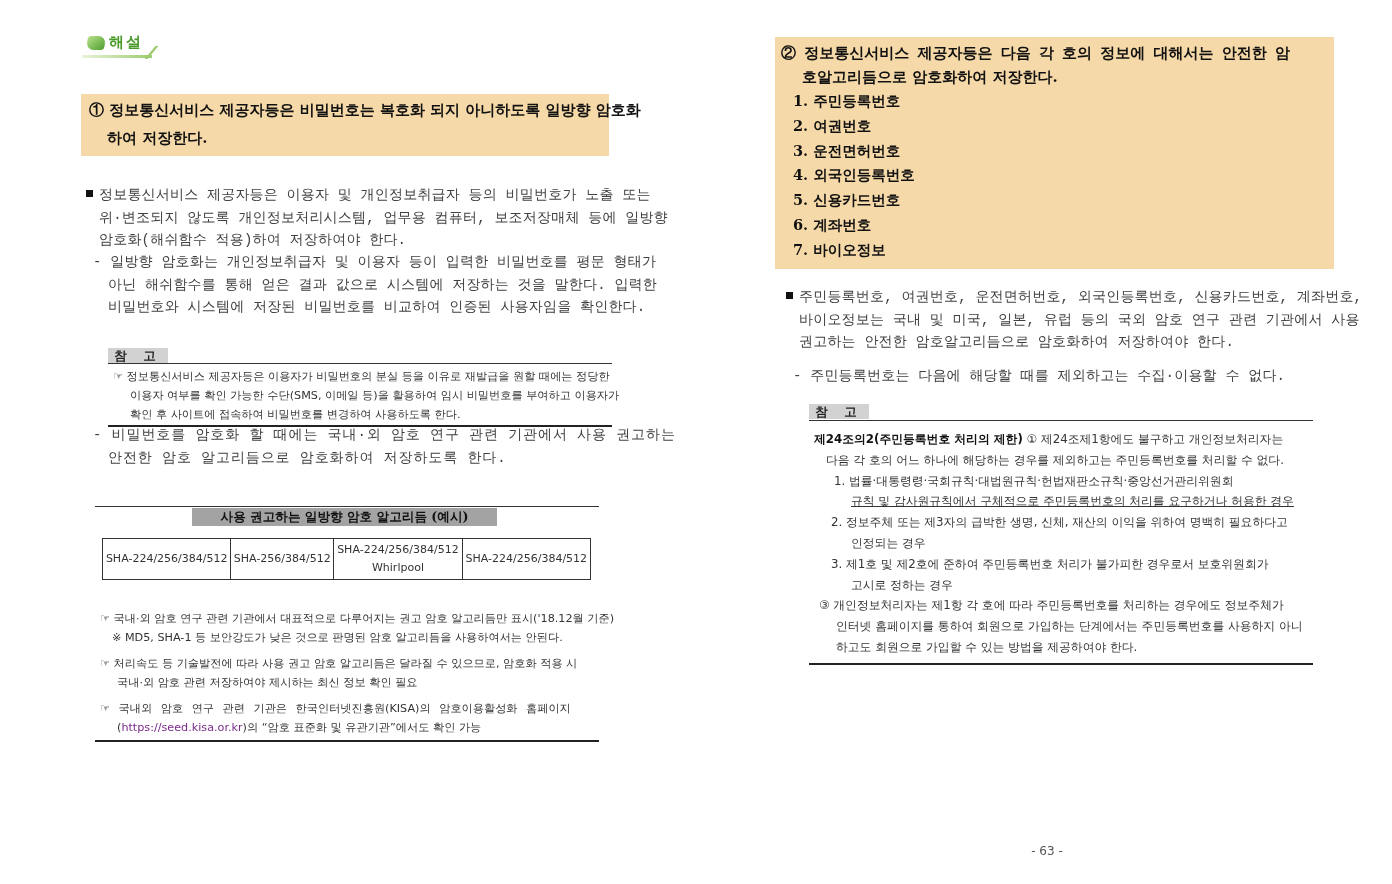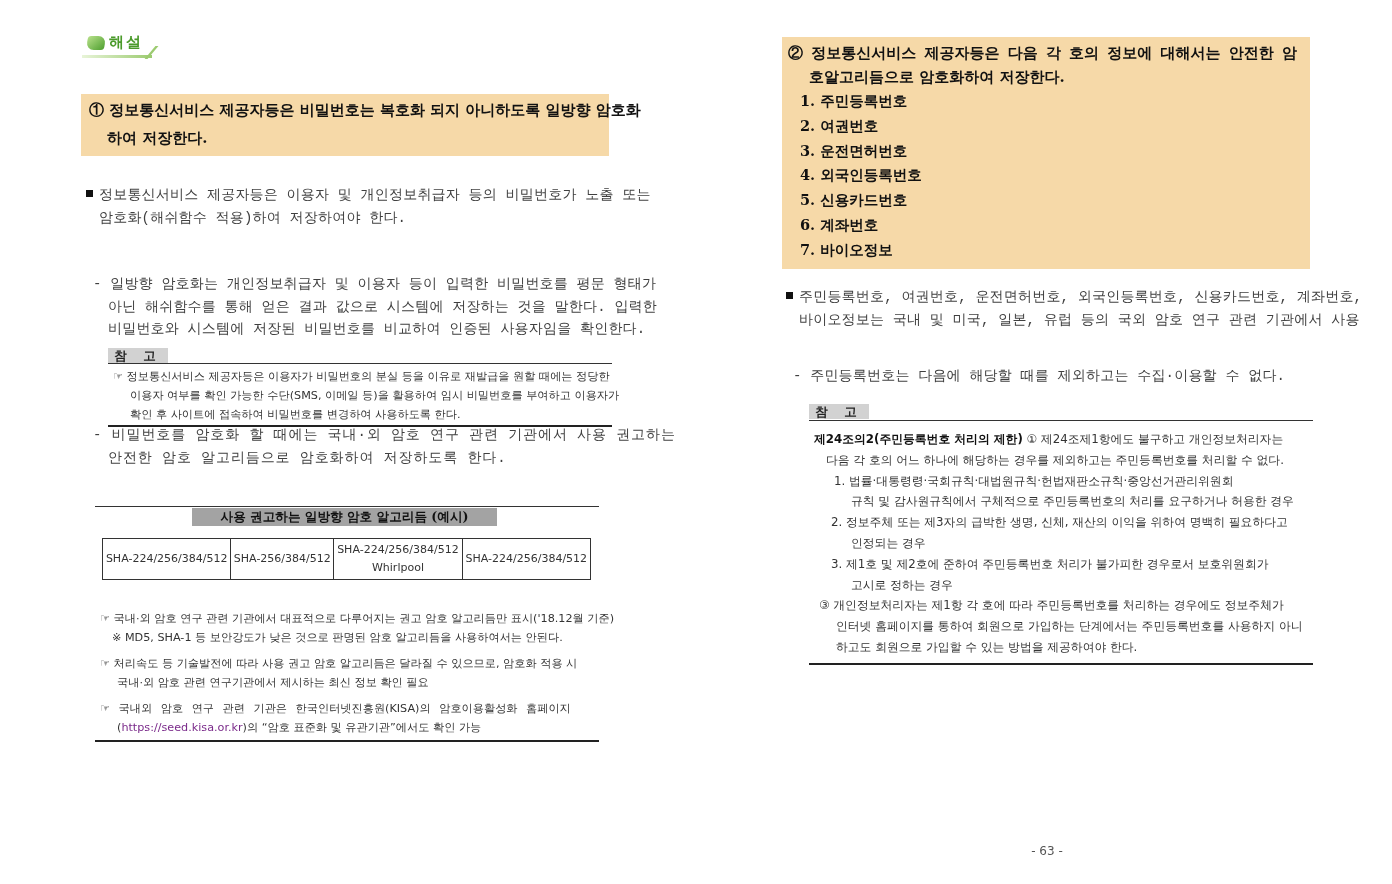--- a/index.html
+++ b/index.html
@@ -46,24 +46,25 @@
     <span class="tick"></span>
   </div>
 
   <div class="abs box" style="left:81px; top:94px; width:528px; height:62px;">
     <div class="abs bold-serif box-title" style="left:8px; top:2px; white-space:nowrap;">① 정보통신서비스 제공자등은 비밀번호는 복호화 되지 아니하도록 일방향 암호화</div>
     <div class="abs bold-serif box-title" style="left:26px; top:30px;">하여 저장한다.</div>
   </div>
 
   <div class="abs para" style="left:86px; top:184px; width:530px;">
     <div style="white-space:nowrap;"><span class="sq"></span><span>정보통신서비스 제공자등은 이용자 및 개인정보취급자 등의 비밀번호가 노출 또는</span></div>
+    <div style="padding-left:13px; white-space:nowrap;">위·변조되지 않도록 개인정보처리시스템, 업무용 컴퓨터, 보조저장매체 등에 일방향</div>
     <div style="padding-left:13px; white-space:nowrap;">암호화(해쉬함수 적용)하여 저장하여야 한다.</div>
   </div>
 
-  <div class="abs para" style="left:93px; top:273px; width:525px;">
+  <div class="abs para" style="left:93px; top:251px; width:525px;">
     <div style="white-space:nowrap;">- 일방향 암호화는 개인정보취급자 및 이용자 등이 입력한 비밀번호를 평문 형태가</div>
     <div style="padding-left:15px; white-space:nowrap;">아닌 해쉬함수를 통해 얻은 결과 값으로 시스템에 저장하는 것을 말한다. 입력한</div>
     <div style="padding-left:15px; white-space:nowrap;">비밀번호와 시스템에 저장된 비밀번호를 비교하여 인증된 사용자임을 확인한다.</div>
   </div>
 
   <div class="abs ref-tag" style="left:108px; top:348px; width:60px;">참 고</div>
   <div class="abs rule" style="left:108px; top:363px; width:504px; height:1px; background:#333;"></div>
   <div class="abs small" style="left:113px; top:367px; width:500px;">
     <div style="white-space:nowrap;">☞ 정보통신서비스 제공자등은 이용자가 비밀번호의 분실 등을 이유로 재발급을 원할 때에는 정당한</div>
     <div style="padding-left:17px; white-space:nowrap;">이용자 여부를 확인 가능한 수단(SMS, 이메일 등)을 활용하여 임시 비밀번호를 부여하고 이용자가</div>
@@ -91,62 +92,63 @@
       <td>SHA-224/256/384/512</td>
     </tr>
   </tbody>
     </table>
 
   <div class="abs small" style="left:100px; top:609px; width:500px;">
     <div style="white-space:nowrap;">☞ 국내·외 암호 연구 관련 기관에서 대표적으로 다루어지는 권고 암호 알고리듬만 표시('18.12월 기준)</div>
     <div style="padding-left:12px; white-space:nowrap;">※ MD5, SHA-1 등 보안강도가 낮은 것으로 판명된 암호 알고리듬을 사용하여서는 안된다.</div>
     <div style="height:7px;"></div>
     <div style="white-space:nowrap;">☞ 처리속도 등 기술발전에 따라 사용 권고 암호 알고리듬은 달라질 수 있으므로, 암호화 적용 시</div>
-    <div style="padding-left:17px; white-space:nowrap;">국내·외 암호 관련 연구기관에서 제시하는 최신 정보 확인 필요</div>
+    <div style="padding-left:17px; white-space:nowrap;">국내·외 암호 관련 저장하여야 제시하는 최신 정보 확인 필요</div>
     <div style="height:7px;"></div>
     <div style="white-space:nowrap; word-spacing:5px;">☞ 국내외 암호 연구 관련 기관은 한국인터넷진흥원(KISA)의 암호이용활성화 홈페이지</div>
     <div style="padding-left:17px; white-space:nowrap;"><span>(</span><span class="link">https://seed.kisa.or.kr</span><span>)의 “암호 표준화 및 유관기관”에서도 확인 가능</span></div>
   </div>
   <div class="abs rule" style="left:95px; top:740px; width:504px;"></div>
 
 
   <div class="abs pnum" style="left:310px; top:884px; width:72px; ">- 62 -</div>
 </div>
 
 <div class="page" style="left:696px; width:696px;">
 
-  <div class="abs box" style="left:86px; top:37px; width:528px; height:232px;">
+  <div class="abs box" style="left:79px; top:37px; width:528px; height:232px;padding-left:31px;">
     <div class="abs bold-serif box-title" style="left:6px; top:2px; white-space:nowrap; word-spacing:3px;">② 정보통신서비스 제공자등은 다음 각 호의 정보에 대해서는 안전한 암</div>
     <div class="abs bold-serif box-title" style="left:27px; top:26px;">호알고리듬으로 암호화하여 저장한다.</div>
     <div class="abs bold-serif" style="left:18px; top:52px; font-size:14.5px; line-height:24.8px;">
       <div>1. 주민등록번호</div>
       <div>2. 여권번호</div>
       <div>3. 운전면허번호</div>
       <div>4. 외국인등록번호</div>
       <div>5. 신용카드번호</div>
       <div>6. 계좌번호</div>
       <div>7. 바이오정보</div>
     </div>
   </div>
 
   <div class="abs para" style="left:90px; top:286px; width:530px;">
     <div style="white-space:nowrap;"><span class="sq"></span><span>주민등록번호, 여권번호, 운전면허번호, 외국인등록번호, 신용카드번호, 계좌번호,</span></div>
     <div style="padding-left:13px; white-space:nowrap;">바이오정보는 국내 및 미국, 일본, 유럽 등의 국외 암호 연구 관련 기관에서 사용</div>
+    <div style="padding-left:13px; white-space:nowrap;">권고하는 안전한 암호알고리듬으로 암호화하여 저장하여야 한다.</div>
   </div>
 
   <div class="abs para" style="left:97px; top:365px; white-space:nowrap;">- 주민등록번호는 다음에 해당할 때를 제외하고는 수집·이용할 수 없다.</div>
 
   <div class="abs ref-tag" style="left:113px; top:404px; width:60px;">참 고</div>
   <div class="abs rule" style="left:113px; top:420px; width:504px; height:1px; background:#333;"></div>
 
   <div class="abs small" style="left:118px; top:429px; width:505px; font-size:11.8px; line-height:20.8px;">
     <div style="white-space:nowrap;"><span style="font-weight:bold; color:#111;">제24조의2(주민등록번호 처리의 제한)</span><span> ① 제24조제1항에도 불구하고 개인정보처리자는</span></div>
     <div style="padding-left:12px; white-space:nowrap;">다음 각 호의 어느 하나에 해당하는 경우를 제외하고는 주민등록번호를 처리할 수 없다.</div>
     <div style="padding-left:20px; white-space:nowrap;">1. 법률·대통령령·국회규칙·대법원규칙·헌법재판소규칙·중앙선거관리위원회</div>
-    <div style="padding-left:37px; white-space:nowrap;">규칙 및 감사원규칙에서 구체적으로 주민등록번호의 처리를 요구하거나 허용한 경우</div>
+    <div style="padding-left:37px; white-space:nowrap;text-decoration:underline;">규칙 및 감사원규칙에서 구체적으로 주민등록번호의 처리를 요구하거나 허용한 경우</div>
     <div style="padding-left:17px; white-space:nowrap;">2. 정보주체 또는 제3자의 급박한 생명, 신체, 재산의 이익을 위하여 명백히 필요하다고</div>
     <div style="padding-left:37px; white-space:nowrap;">인정되는 경우</div>
     <div style="padding-left:17px; white-space:nowrap;">3. 제1호 및 제2호에 준하여 주민등록번호 처리가 불가피한 경우로서 보호위원회가</div>
     <div style="padding-left:37px; white-space:nowrap;">고시로 정하는 경우</div>
     <div style="padding-left:5px; white-space:nowrap;">③ 개인정보처리자는 제1항 각 호에 따라 주민등록번호를 처리하는 경우에도 정보주체가</div>
     <div style="padding-left:22px; white-space:nowrap;">인터넷 홈페이지를 통하여 회원으로 가입하는 단계에서는 주민등록번호를 사용하지 아니</div>
     <div style="padding-left:22px; white-space:nowrap;">하고도 회원으로 가입할 수 있는 방법을 제공하여야 한다.</div>
   </div>
   <div class="abs rule" style="left:113px; top:663px; width:504px;"></div>
 

